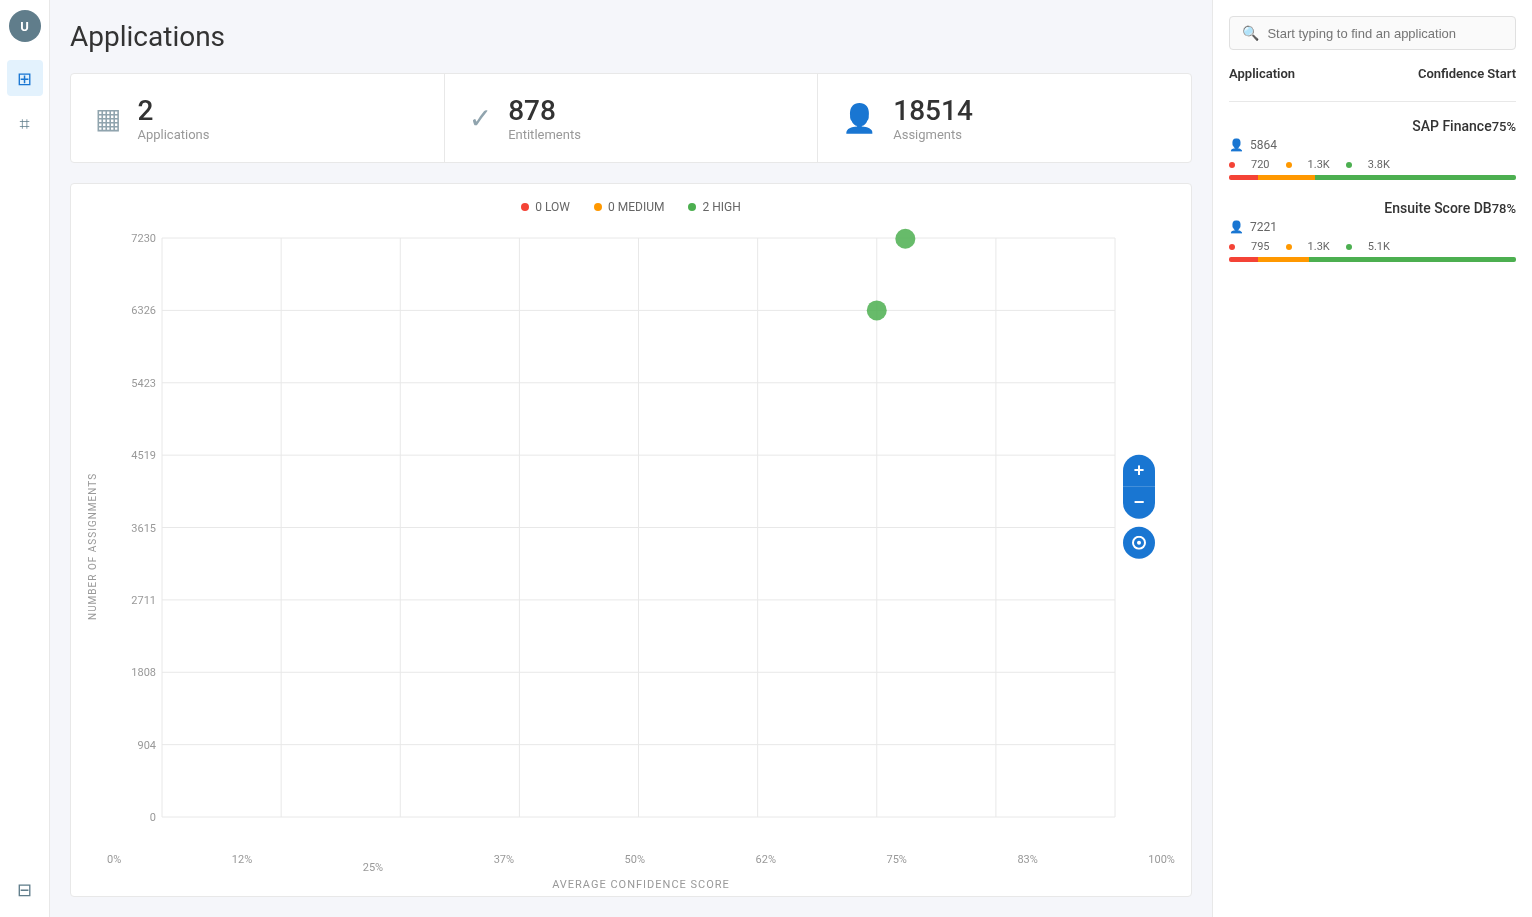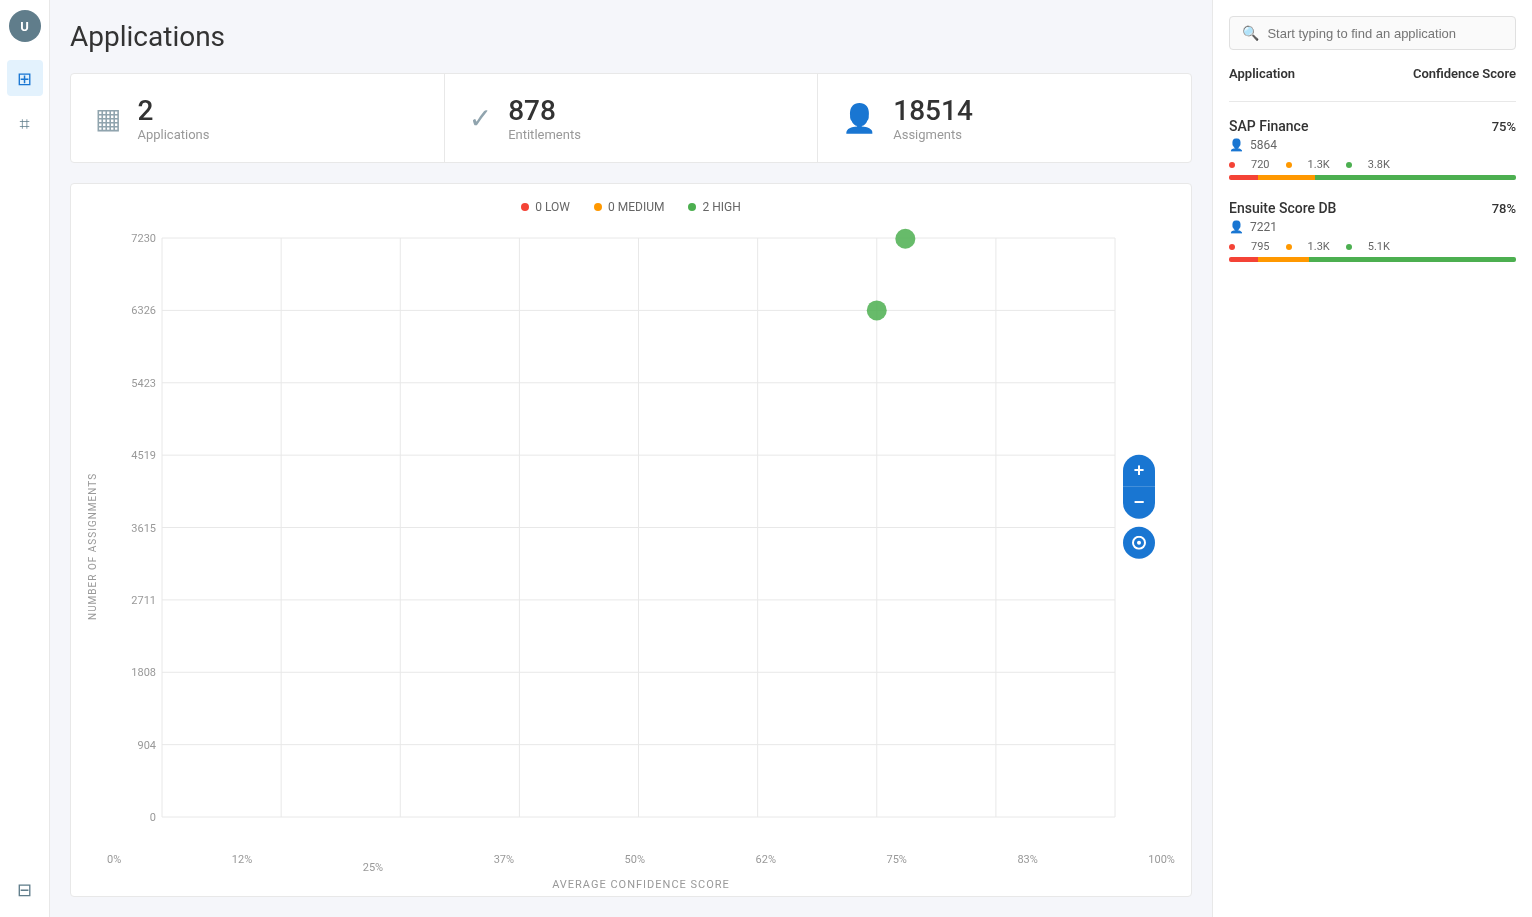--- a/index.html
+++ b/index.html
@@ -218,21 +218,21 @@
       font-size: 13px;
       font-weight: 600;
       color: #333;
       border-bottom: 1px solid #e8e8e8;
       padding-bottom: 20px;
     }
 
     .app-item { margin-bottom: 20px; }
     .app-item-header {
       display: flex;
-      justify-content: space-between;
+      justify-content: flex-end;
       align-items: baseline;
       margin-bottom: 4px;
     }
     .app-name { font-size: 14px; font-weight: 500; color: #333; }
     .app-score { font-size: 13px; font-weight: 500; color: #333; }
     .app-users {
       display: flex;
       align-items: center;
       gap: 6px;
       font-size: 12px;
@@ -403,21 +403,21 @@
     </div>
 
     <div class="right-panel">
       <div class="search-box">
         <span class="search-icon">🔍</span>
         <input class="search-input" type="text" placeholder="Start typing to find an application" style="">
       </div>
 
       <div class="panel-header">
         <span>Application</span>
-        <span>Confidence Score</span>
+        <span>Confidence Start</span>
       </div>
 
       <div id="app-list">
           <div class="app-item">
     <div class="app-item-header">
       <span class="app-name">SAP Finance</span>
       <span class="app-score">75%</span>
     </div>
     <div class="app-users">
       <span class="users-icon">👤</span>

